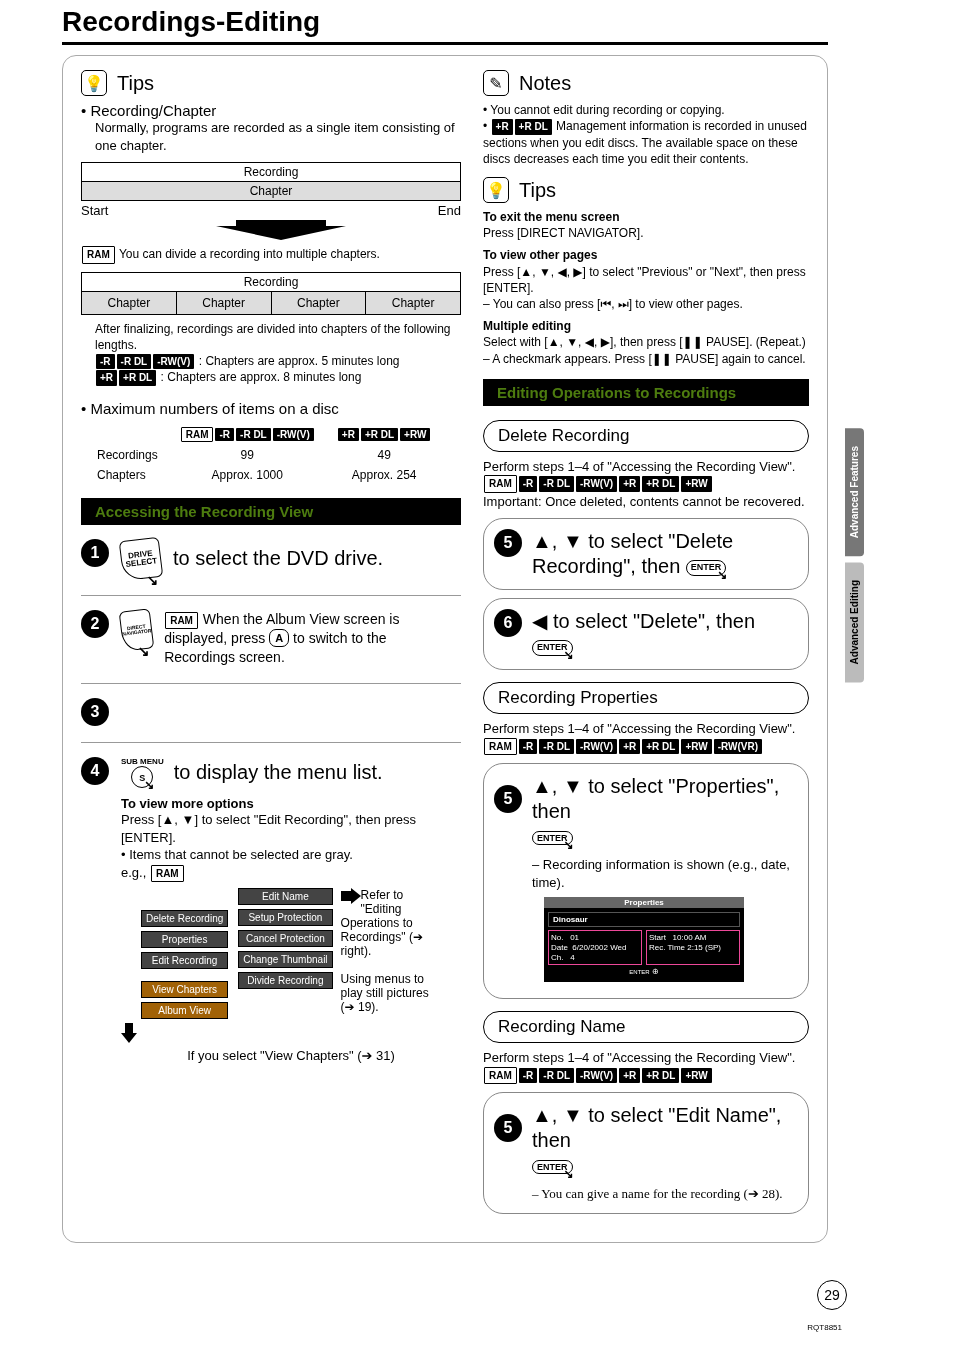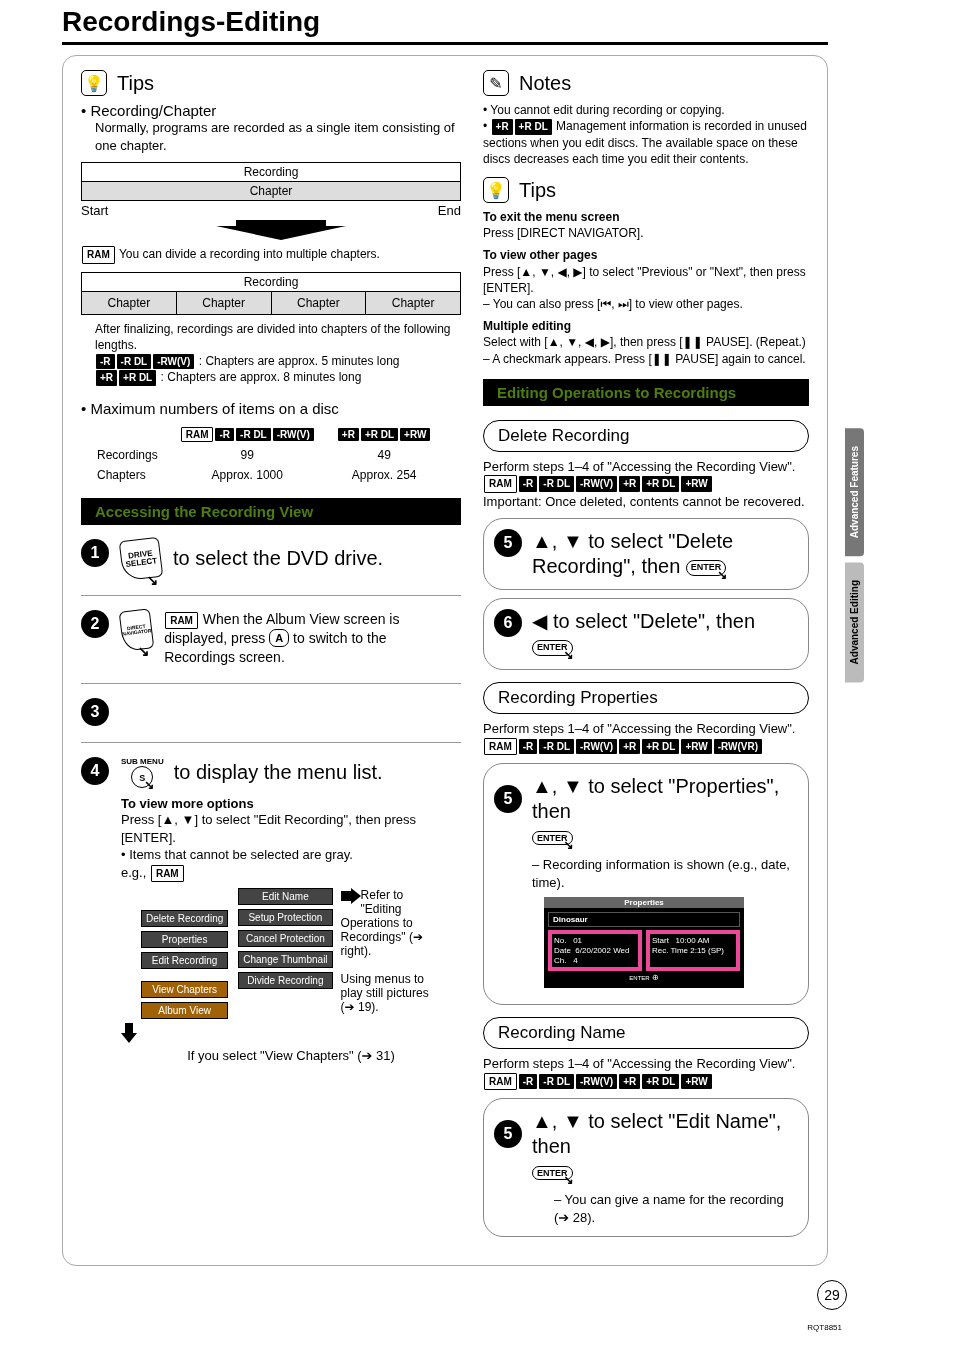--- a/index.html
+++ b/index.html
@@ -55,21 +55,21 @@
   .menu-btn.light { background:#a16207; }
 
   .op-head { border:1.5px solid #000; border-radius:16px; padding:5px 14px; font-size:17px; margin:12px 0 6px 0; }
   .op-step { display:flex; gap:10px; align-items:flex-start; border:1px solid #888; border-radius:20px; padding:10px 14px 10px 10px; margin:8px 0; }
   .op-step .step-body { font-size:20px; }
 
   .prop-window { width:200px; margin:6px auto; font-size:8px; color:#fff; }
   .prop-window .bar { background:#666; text-align:center; font-weight:bold; padding:1px 0; }
   .prop-window .body { background:#000; padding:4px; }
   .prop-window .row { display:flex; gap:4px; }
-  .prop-window .row > div { flex:1; border:4px solid #ec4899; padding:2px; line-height:1.2; }
+  .prop-window .row > div { flex:1; border:1px solid #ec4899; padding:2px; line-height:1.2; }
   .prop-window .below { text-align:center; padding:2px 0; }
 
   .side-tabs { position:absolute; right:4px; top:428px; display:flex; flex-direction:column; gap:6px; }
   .side-tab { writing-mode: vertical-rl; transform: rotate(180deg); background:#bbb; color:#000; font-size:10px; font-weight:bold; padding:18px 4px; border-radius:4px 0 0 4px; text-align:center; }
   .side-tab.dark { background:#777; color:#fff; }
 
   .page-num { position:absolute; right:21px; bottom:40px; width:30px; height:30px; border:1.3px solid #000; border-radius:50%; display:flex; align-items:center; justify-content:center; font-size:14px; }
   .doc-code { position:absolute; right:26px; bottom:18px; font-size:8px; }
   .arrow-big-svg { display:block; }
 </style>
@@ -313,21 +313,21 @@
           <span class="format-tag outline">RAM</span><span class="format-tag">-R</span><span class="format-tag">-R DL</span><span class="format-tag">-RW(V)</span><span class="format-tag">+R</span><span class="format-tag">+R DL</span><span class="format-tag">+RW</span>
         </div>
         <div class="op-step" style="display:block;">
           <div style="display:flex; gap:10px; align-items:center;">
             <div class="step-num">5</div>
             <div class="step-body">▲, ▼ to select "Edit Name", then</div>
           </div>
           <div style="margin-left:38px; margin-top:4px;">
             <span class="enter-key">ENTER</span>
           </div>
-          <div class="body-text" style="margin-left:60px; margin-top:10px;">– You can give a name for the recording (➔ 28).</div>
+          <div class="body-text" style="margin-left:38px; margin-top:10px;font-family:Liberation Serif, serif;">– You can give a name for the recording (➔ 28).</div>
         </div>
 
       </div>
     </div>
   </div>
 
   <div class="side-tabs">
     <div class="side-tab dark">Advanced Features</div>
     <div class="side-tab">Advanced Editing</div>
   </div>

